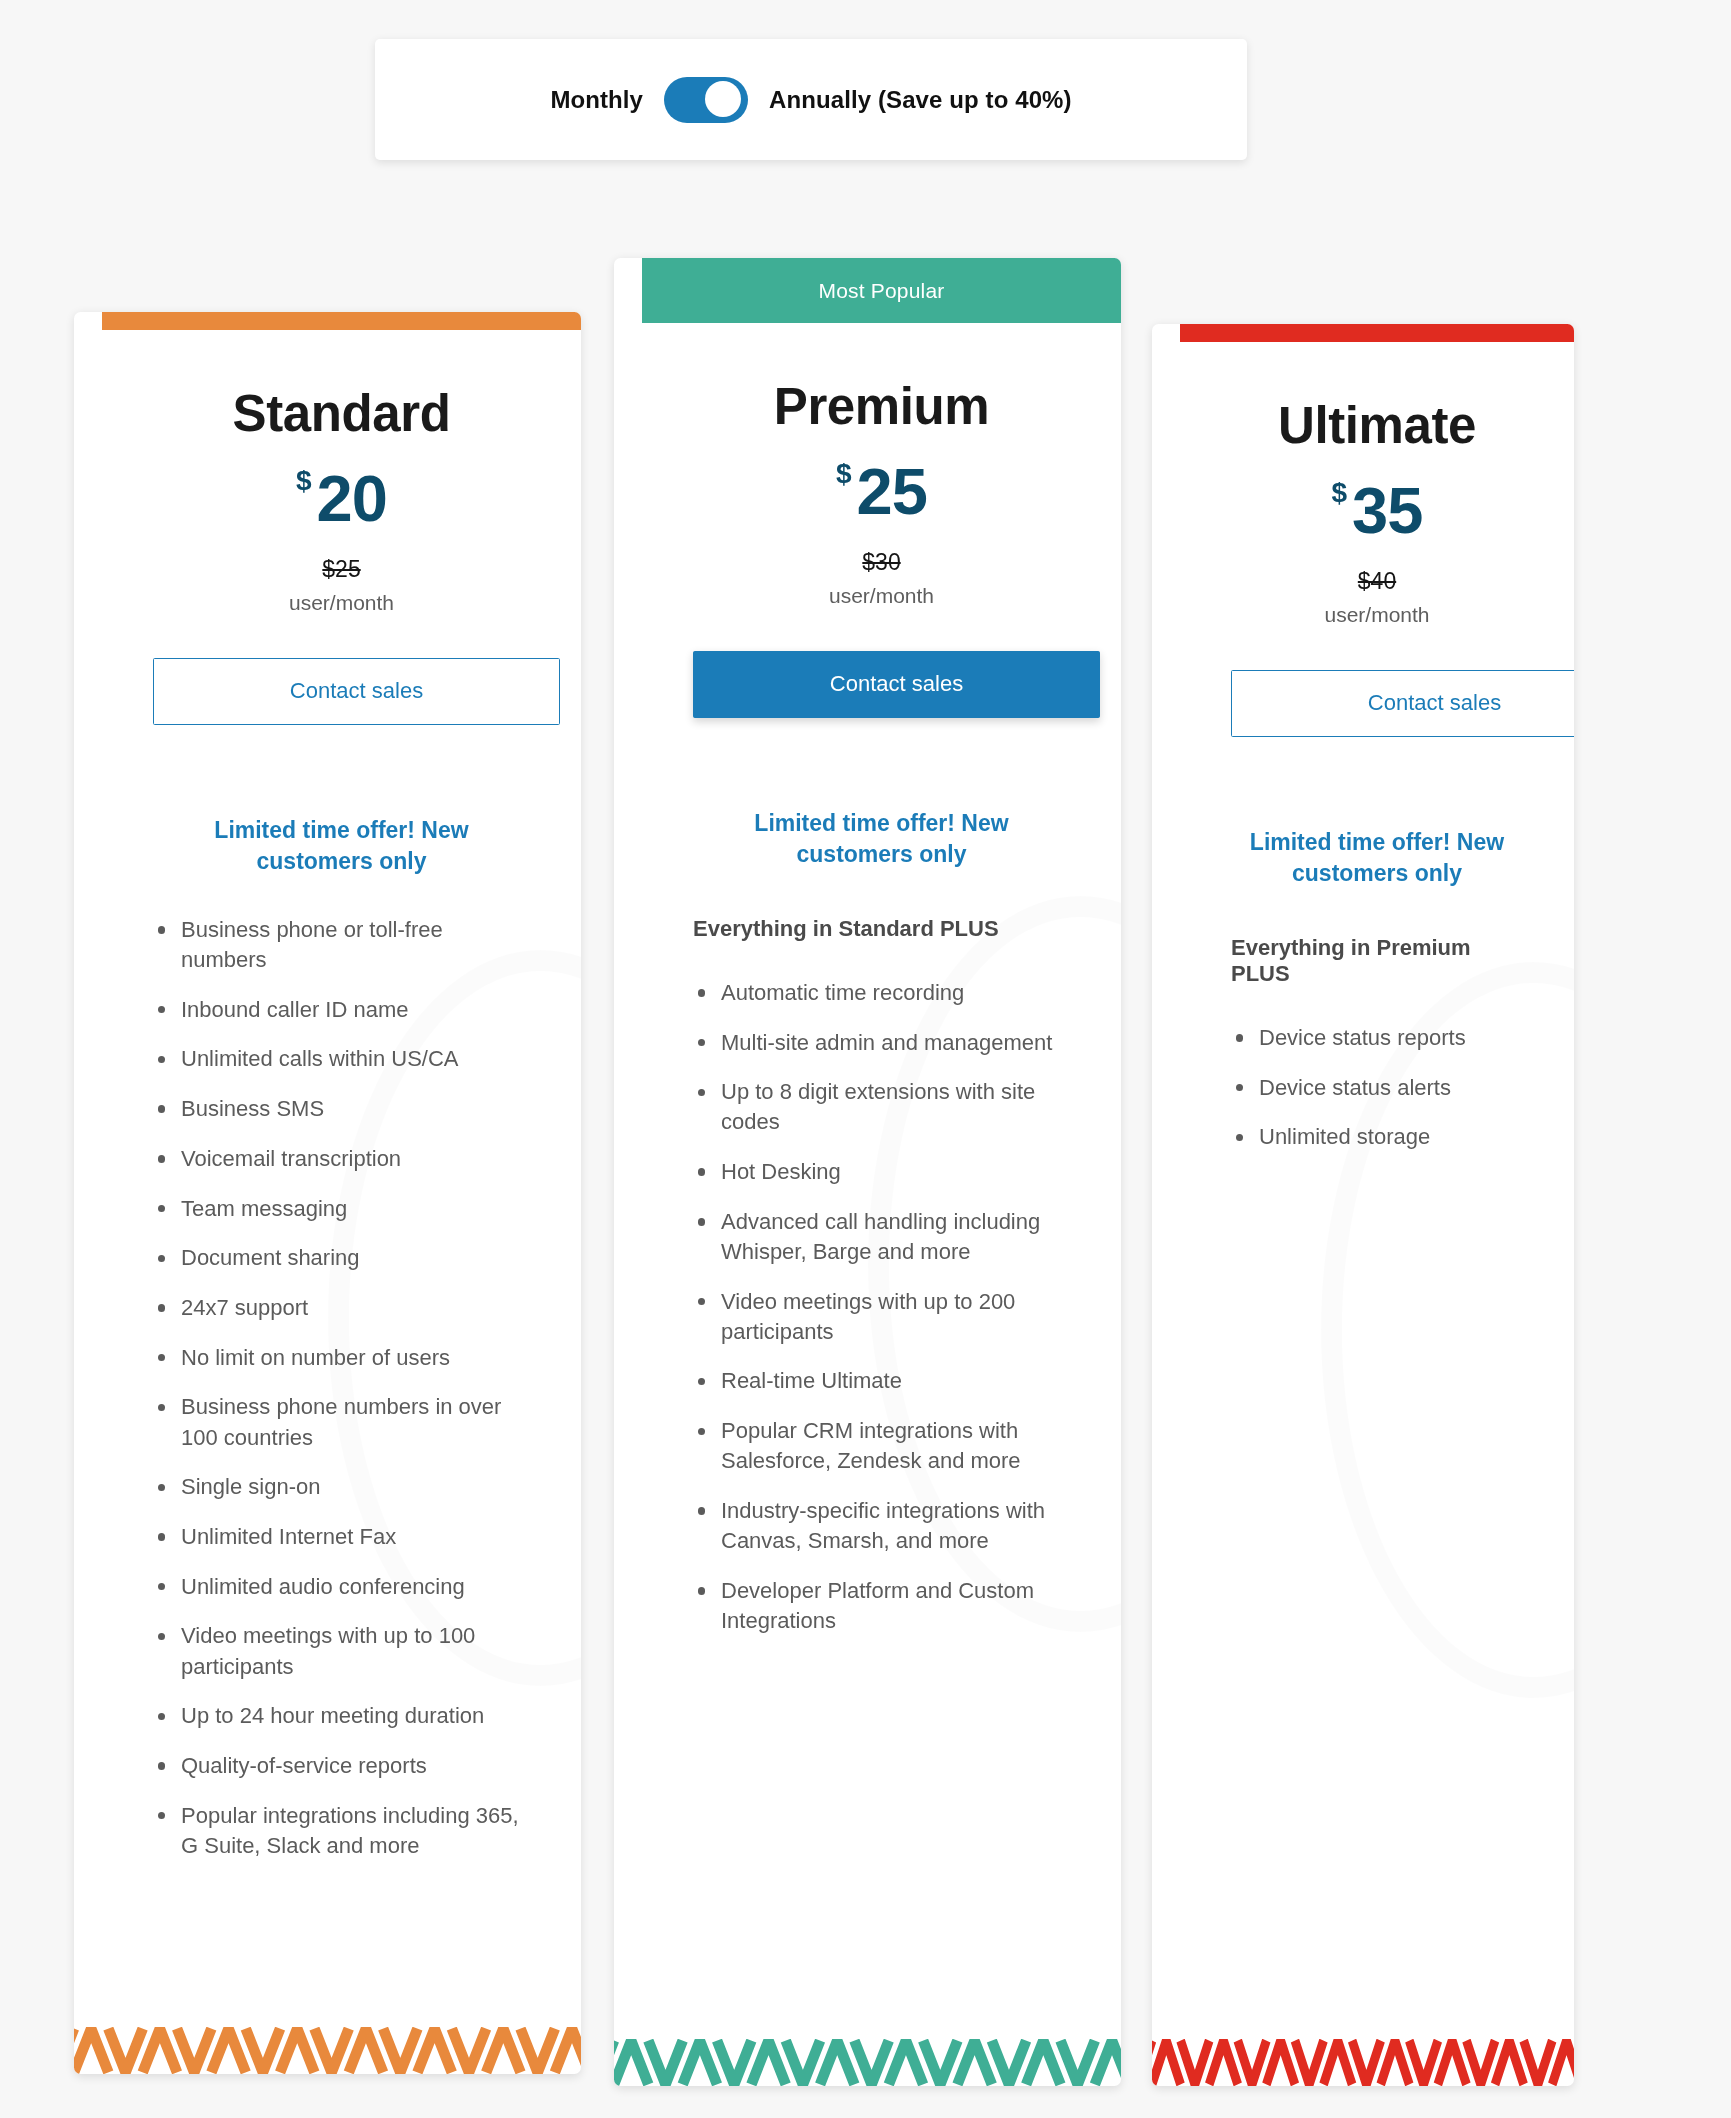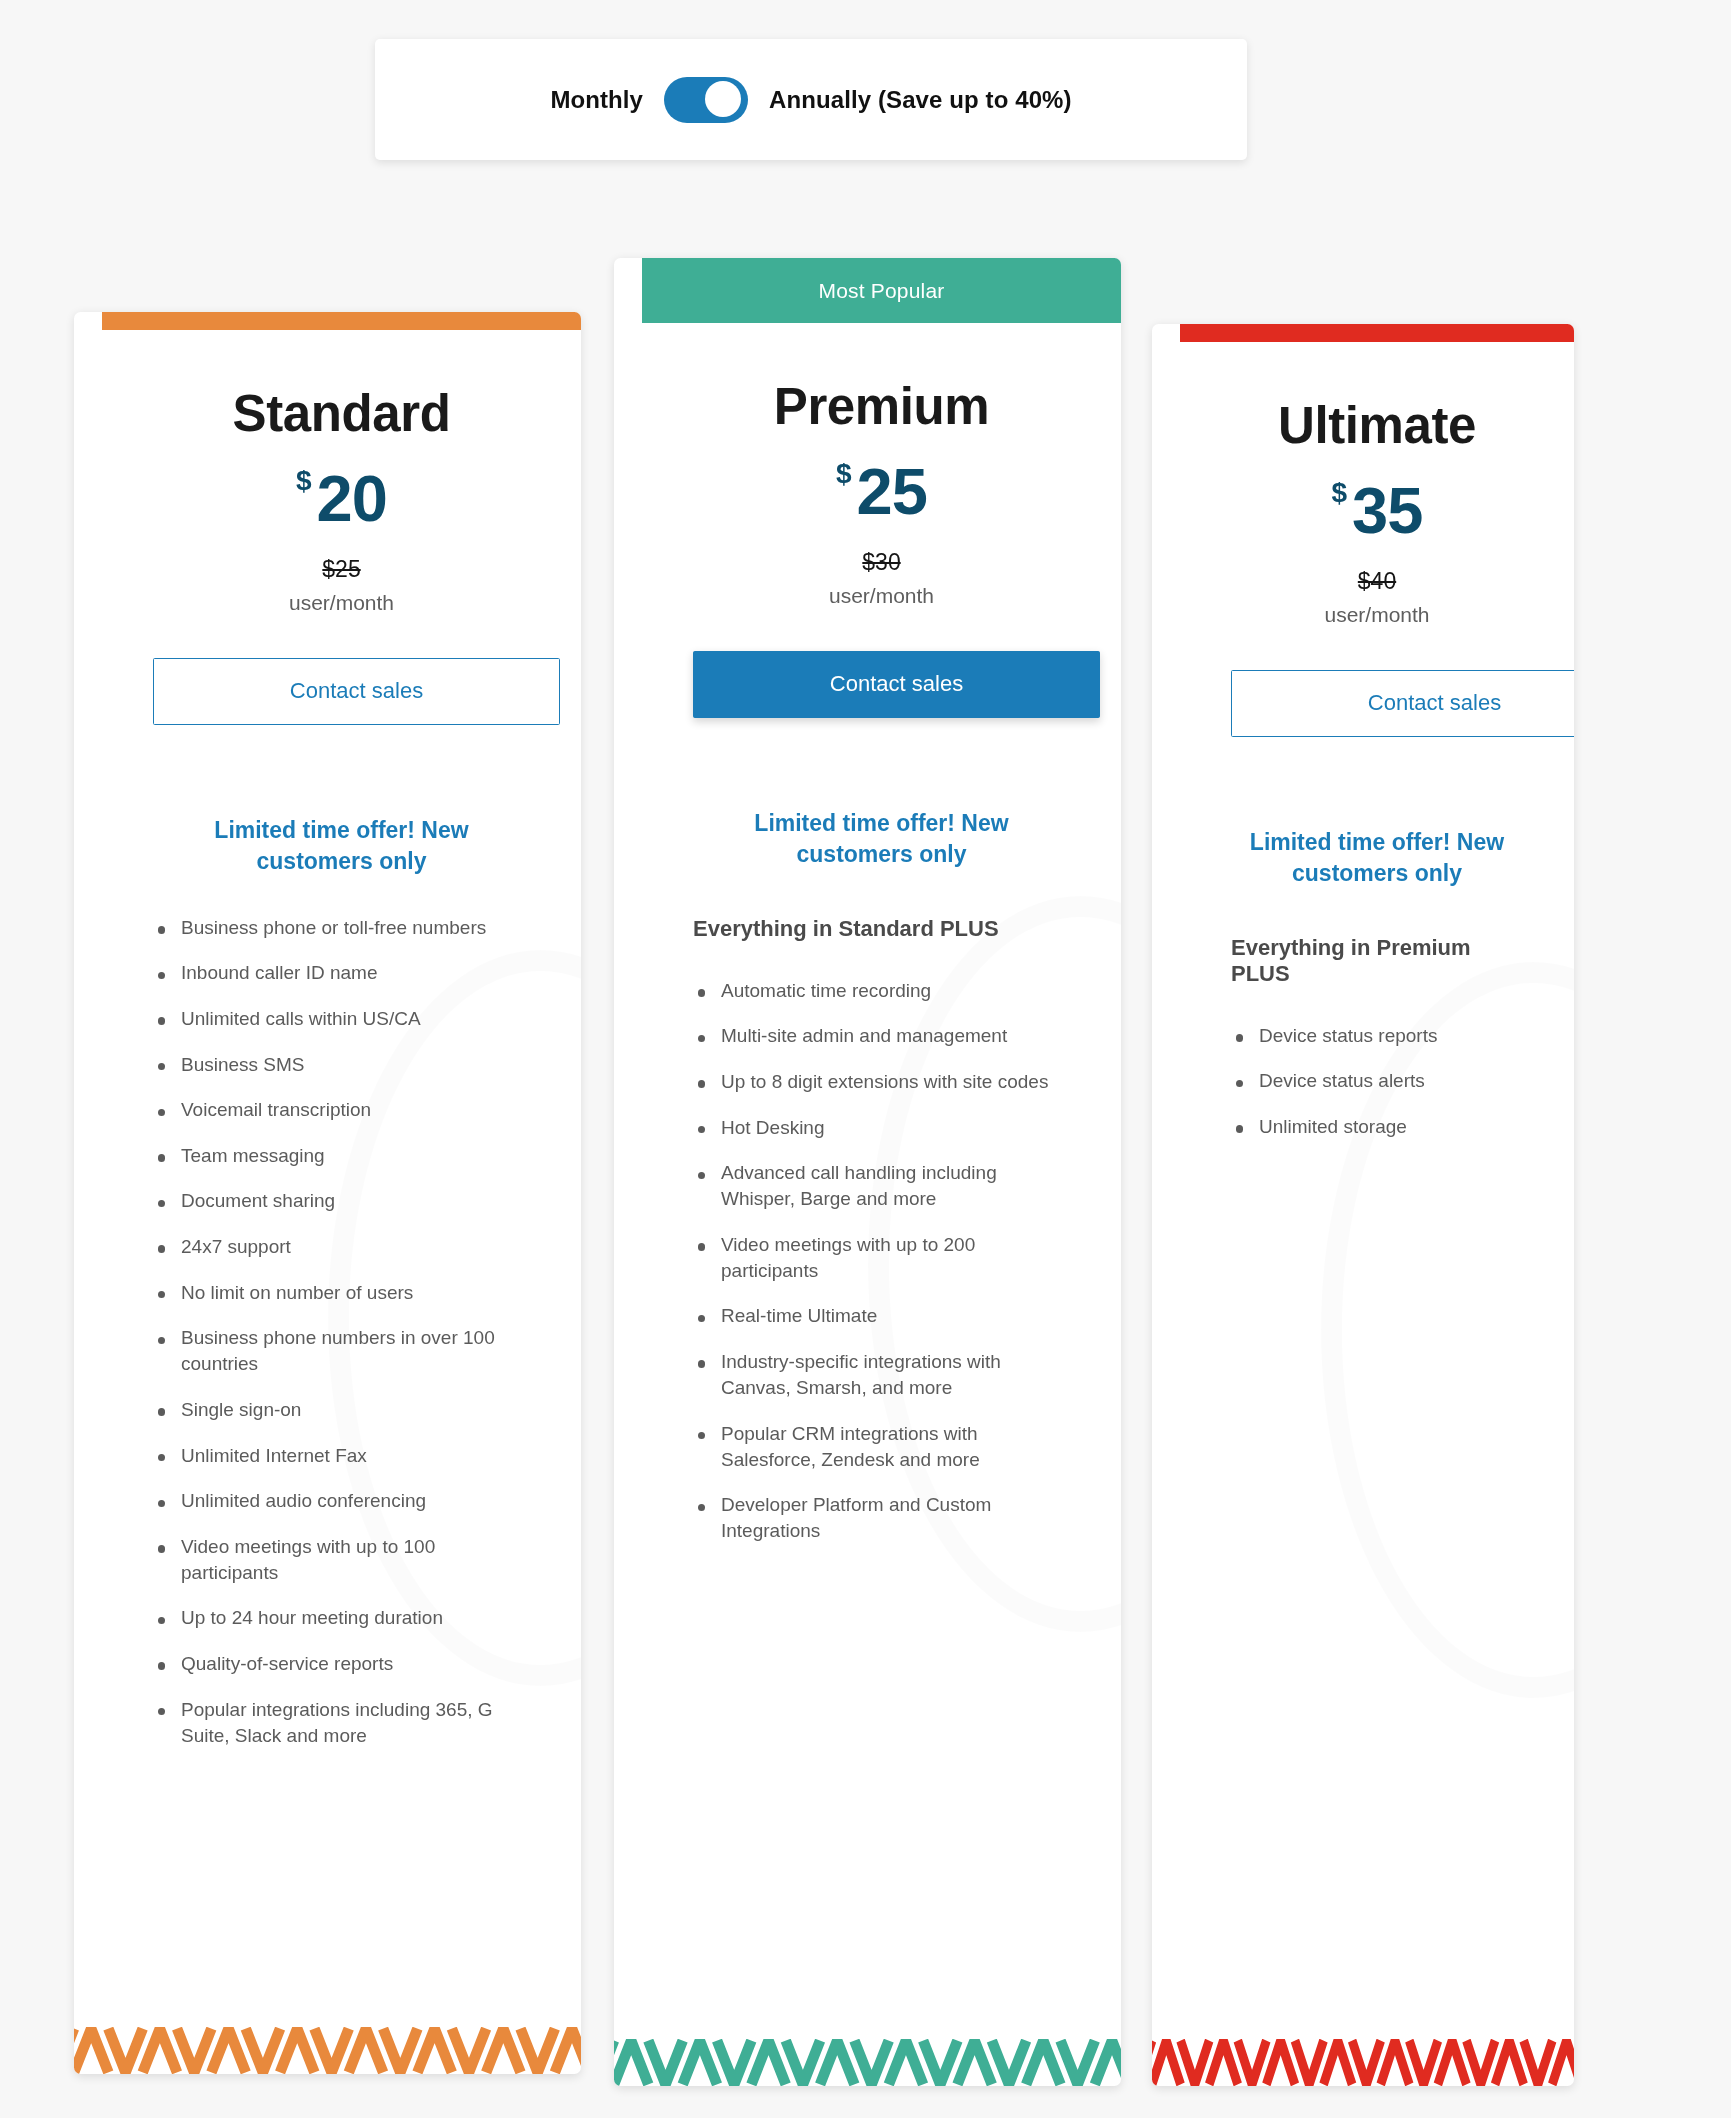--- a/index.html
+++ b/index.html
@@ -209,21 +209,21 @@
 
   .features {
     list-style: none;
     margin-top: 38px;
   }
   .features.with-heading { margin-top: 36px; }
 
   .features li {
     position: relative;
     padding-left: 28px;
-    font-size: 19px;
+    font-size: 22px;
     line-height: 1.37;
     color: #5b5b5b;
     margin-bottom: 19.6px;
   }
   .features li::before {
     content: "";
     position: absolute;
     left: 4.9px;
     top: 11.4px;
     width: 7.4px;
@@ -330,22 +330,22 @@
         <div class="offer">Limited time offer! New customers only</div>
         <div class="plus-heading">Everything in Standard PLUS</div>
         <ul class="features with-heading">
             <li>Automatic time recording</li>
             <li>Multi-site admin and management</li>
             <li>Up to 8 digit extensions with site codes</li>
             <li>Hot Desking</li>
             <li>Advanced call handling including Whisper, Barge and more</li>
             <li>Video meetings with up to 200 participants</li>
             <li>Real-time Ultimate</li>
+            <li>Popular CRM integrations with Salesforce, Zendesk and more</li>
             <li>Industry-specific integrations with Canvas, Smarsh, and more</li>
-            <li>Popular CRM integrations with Salesforce, Zendesk and more</li>
             <li>Developer Platform and Custom Integrations</li>
           </ul>
       </div>
       <div class="pattern">
           <svg viewBox="0 0 620 58" preserveAspectRatio="none">
             <g stroke="#3fae95" stroke-width="13" fill="none" stroke-linecap="butt">
               <path d="M-42,2 L-21,56 L0,2"></path>
               <path d="M0,56 L21,2 L42,56"></path>
               <path d="M42,2 L63,56 L84,2"></path>
               <path d="M84,56 L105,2 L126,56"></path>

